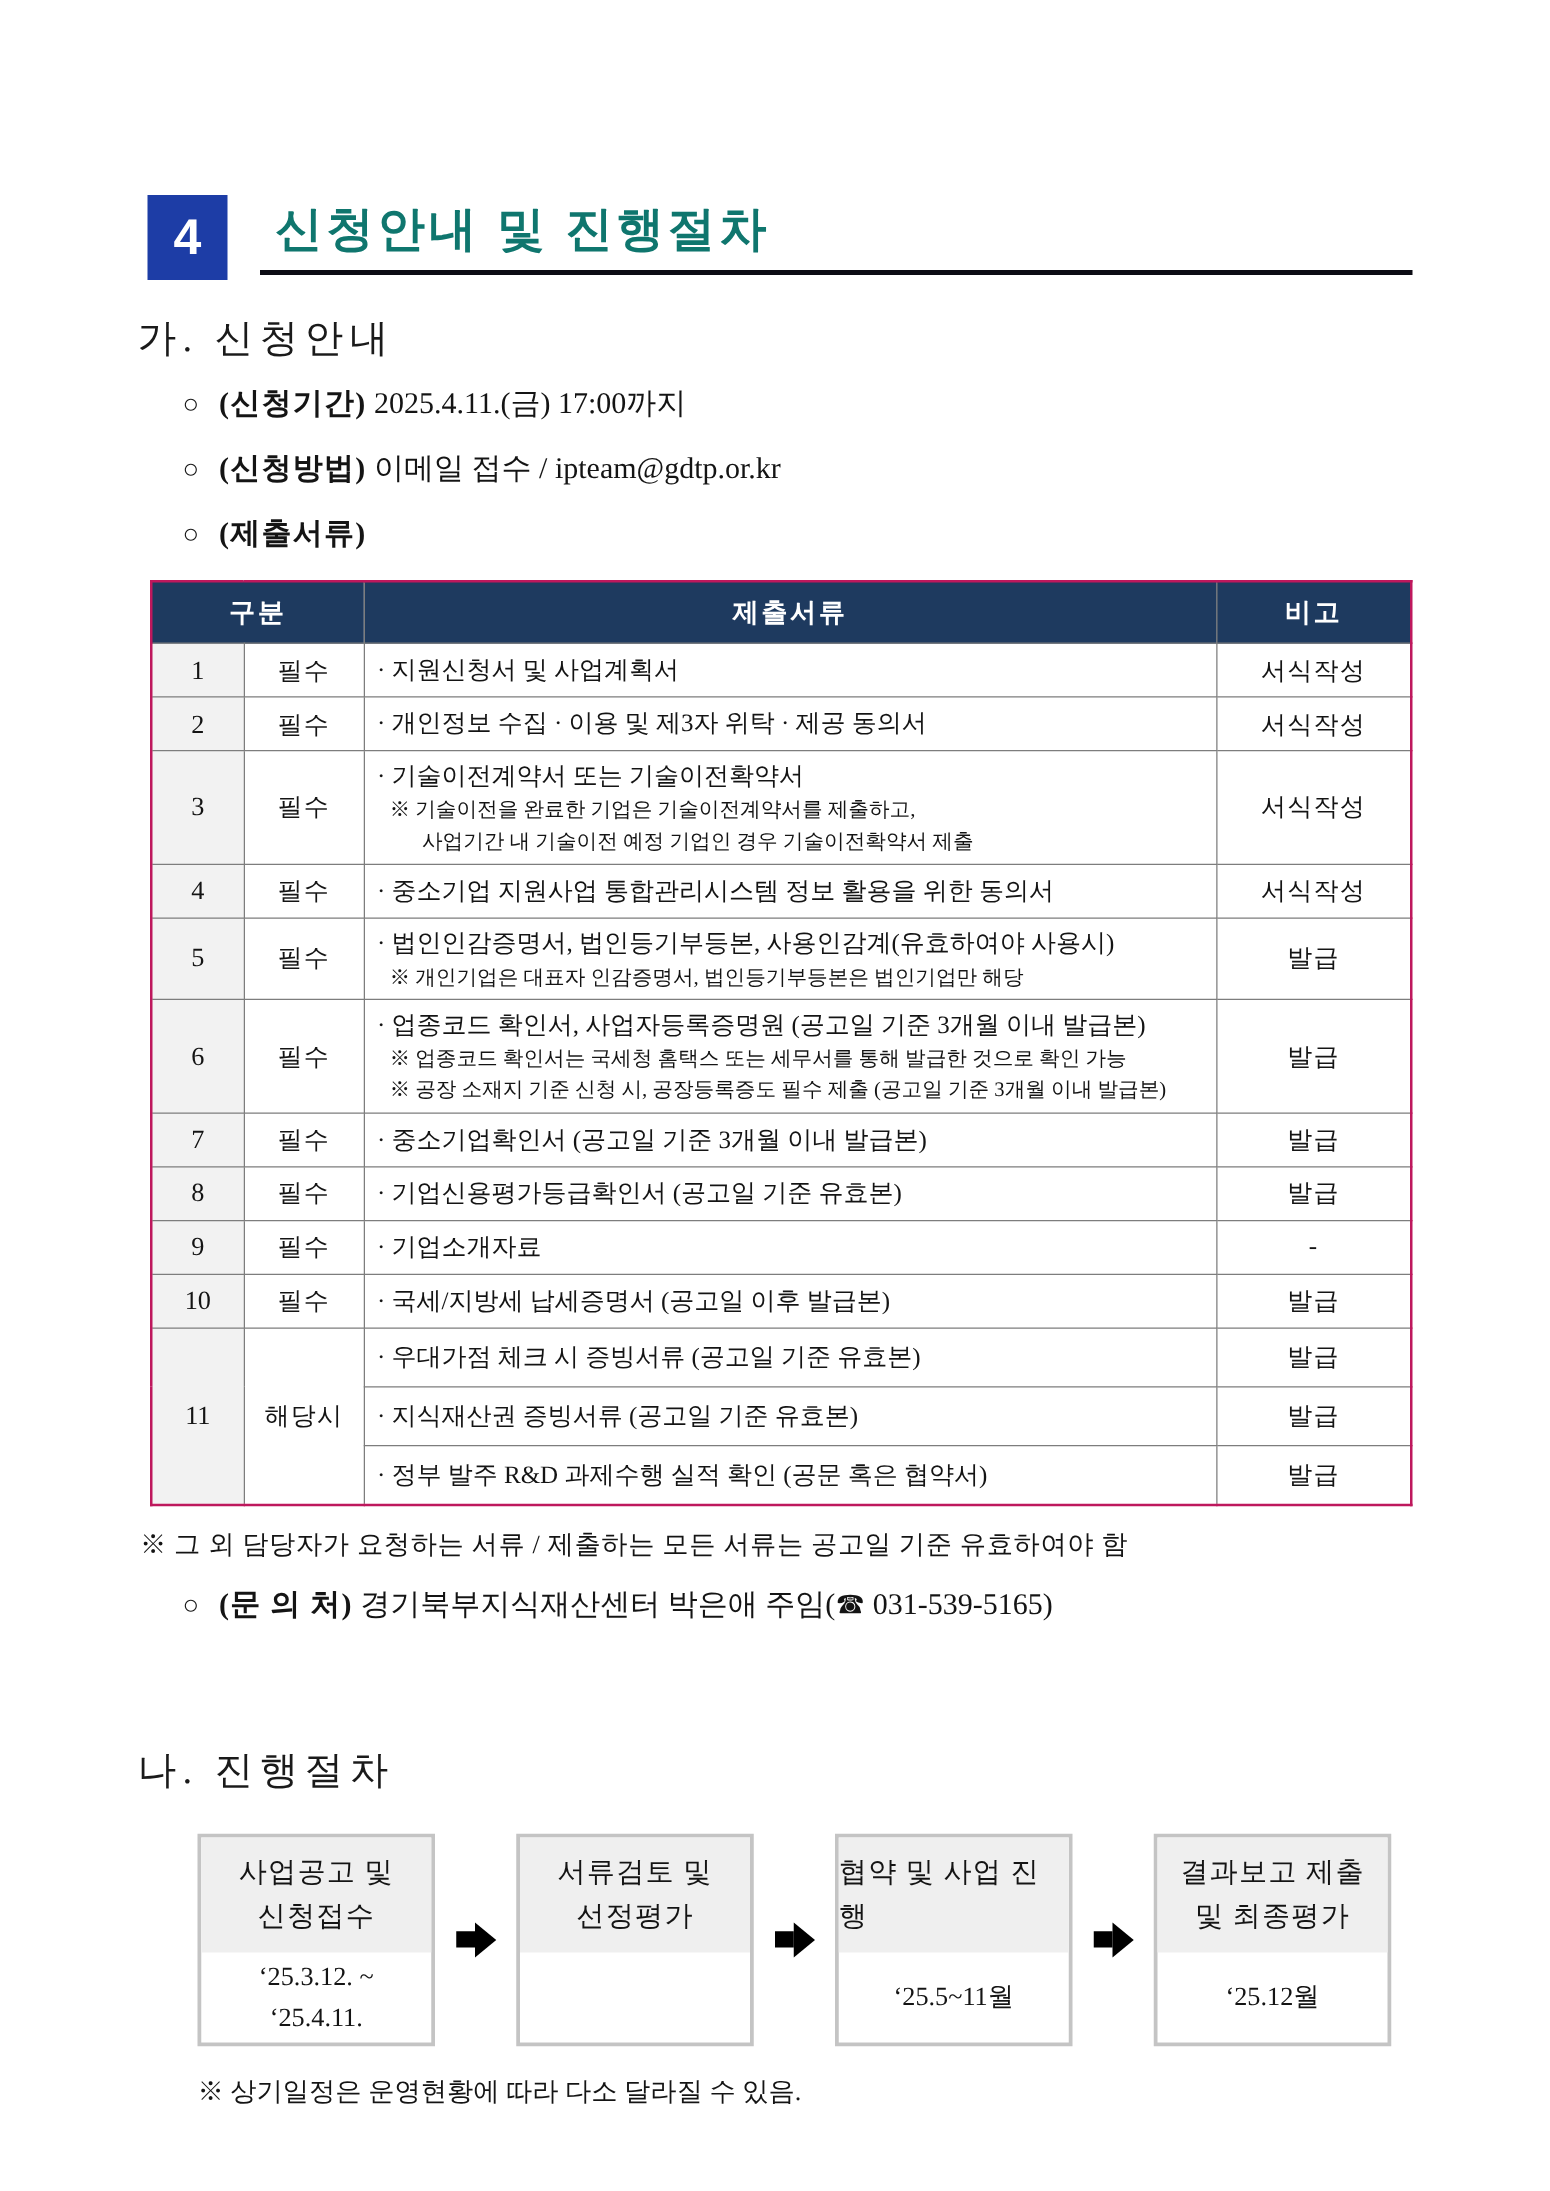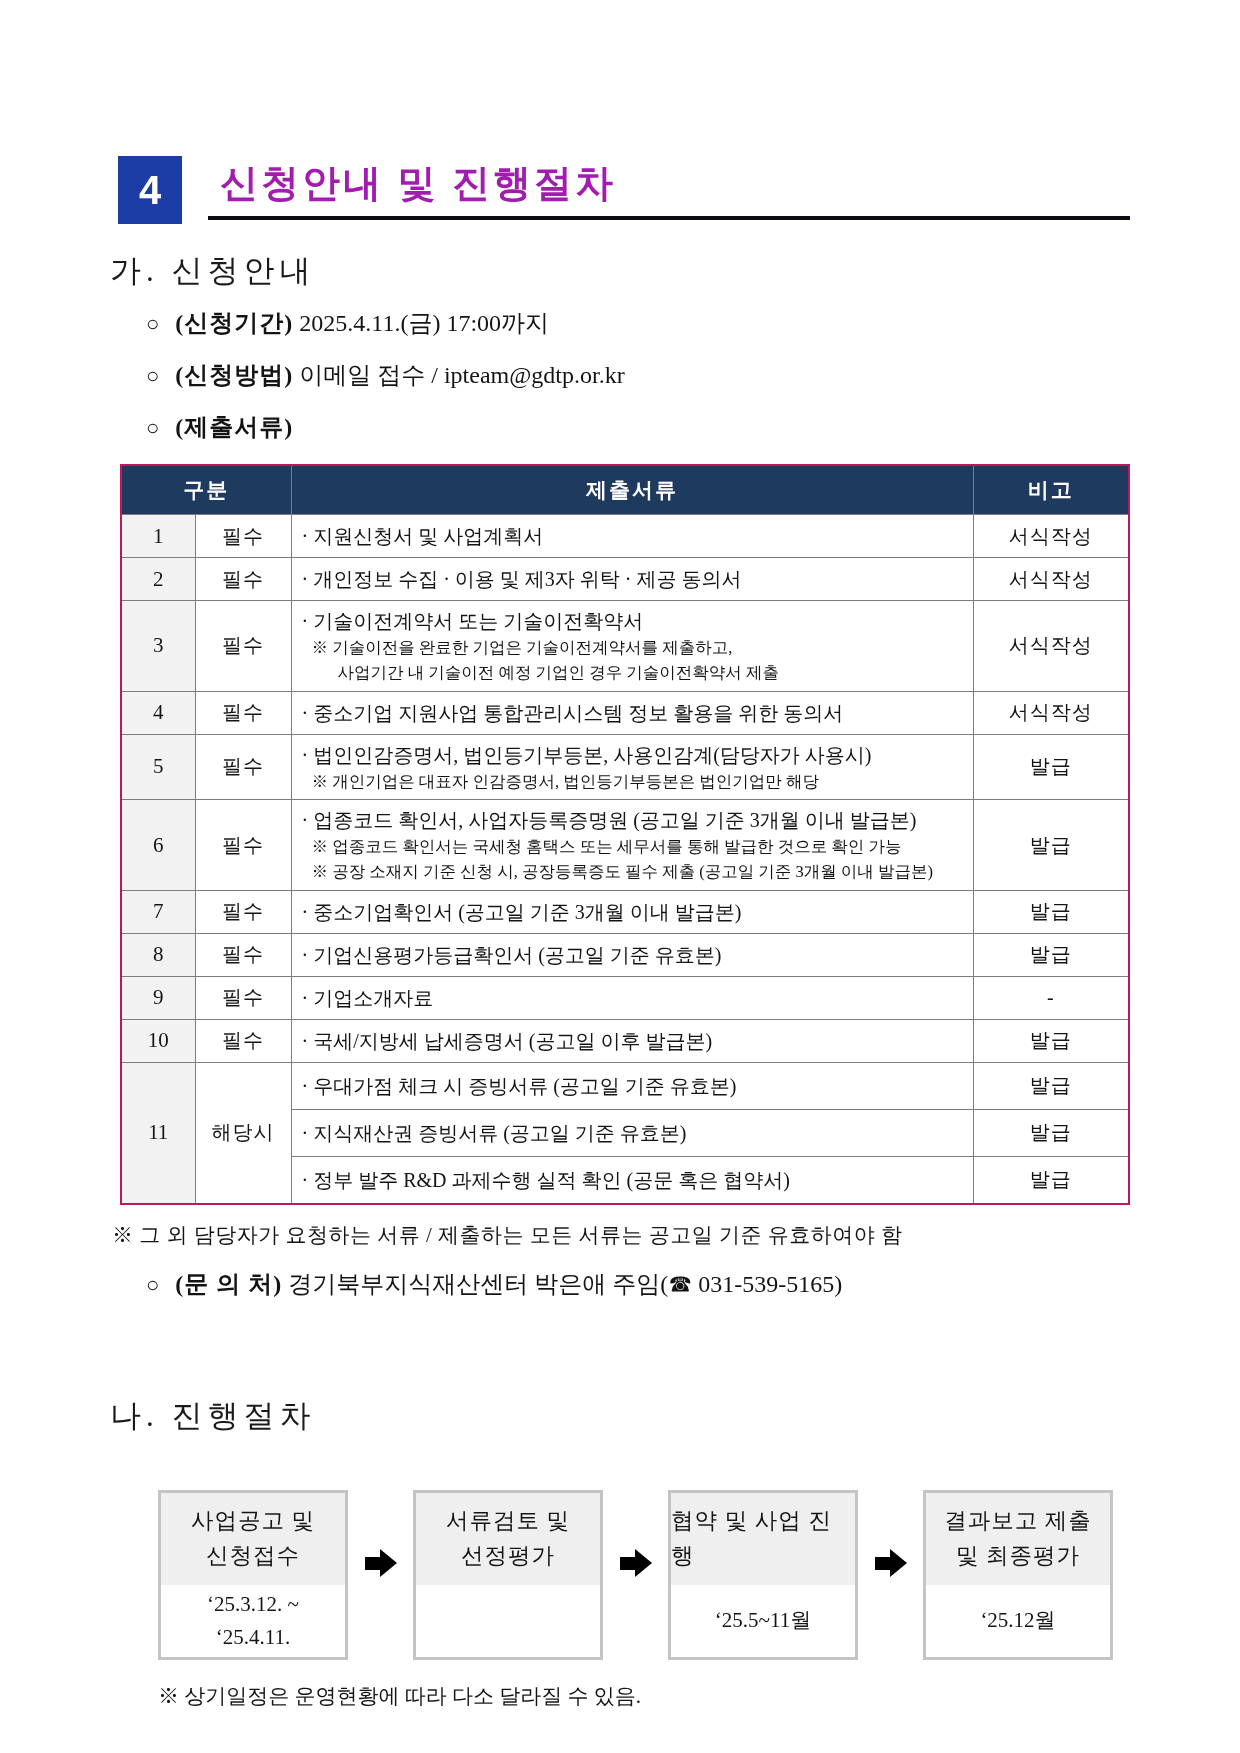--- a/index.html
+++ b/index.html
@@ -18,21 +18,21 @@
     width:64px; height:68px; flex:0 0 64px;
     background:#1d3da6; color:#ffffff;
     font-family:"Liberation Sans","DejaVu Sans",sans-serif;
     font-weight:bold; font-size:40px;
     display:flex; align-items:center; justify-content:center;
   }
   .title-wrap { flex:1; margin-left:26px; height:60px; border-bottom:4px solid #0c0c14; display:flex; align-items:center; }
   .sec-title {
     margin:0 0 6px 12px;
     font-family:"Liberation Sans","DejaVu Sans",sans-serif;
-    font-weight:bold; font-size:38px; letter-spacing:3px; color:#a21caf;
+    font-weight:bold; font-size:38px; letter-spacing:3px; color:#0f766e;
   }
 
   
   .sub-heading {
     margin:26px 0 0 110px;
     font-size:31px; font-weight:normal; letter-spacing:5px; color:#1a1a1a;
   }
 
   
   .bullets { margin:16px 0 0 146px; }
@@ -66,21 +66,21 @@
 
   .table-footnote { margin:16px 0 0 112px; font-size:21px; letter-spacing:0.5px; }
 
   .contact-bullets { margin:20px 0 0 146px; }
 
   
   .flow { display:flex; align-items:stretch; margin:30px 0 0 158px; }
   .step {
     width:184px; height:164px; flex:0 0 184px;
     border:3px solid #c4c4c4; background:#ffffff;
-    display:flex; flex-direction:column;margin-top:23px;
+    display:flex; flex-direction:column;
   }
   .step-title {
     flex:0 0 92px; background:#efefef;
     display:flex; flex-direction:column; align-items:center; justify-content:center;
     font-size:22.5px; line-height:1.55; letter-spacing:1px;
   }
   .step-date {
     flex:1;
     display:flex; flex-direction:column; align-items:center; justify-content:center;
     font-size:21px; line-height:1.55;
@@ -172,21 +172,21 @@
         <td class="type">필수</td>
         <td class="docs">
             <div class="line">· 중소기업 지원사업 통합관리시스템 정보 활용을 위한 동의서</div>
           </td>
         <td class="note">서식작성</td>
       </tr>
       <tr>
         <td class="no">5</td>
         <td class="type">필수</td>
         <td class="docs">
-          <div class="line">· 법인인감증명서, 법인등기부등본, 사용인감계(담당자가 사용시)</div>
+          <div class="line">· 법인인감증명서, 법인등기부등본, 사용인감계(유효하여야 사용시)</div>
           <div class="line sub">※ 개인기업은 대표자 인감증명서, 법인등기부등본은 법인기업만 해당</div>
         </td>
         <td class="note">발급</td>
       </tr>
       <tr>
         <td class="no">6</td>
         <td class="type">필수</td>
         <td class="docs">
           <div class="line">· 업종코드 확인서, 사업자등록증명원 (공고일 기준 3개월 이내 발급본)</div>
           <div class="line sub">※ 업종코드 확인서는 국세청 홈택스 또는 세무서를 통해 발급한 것으로 확인 가능</div>

